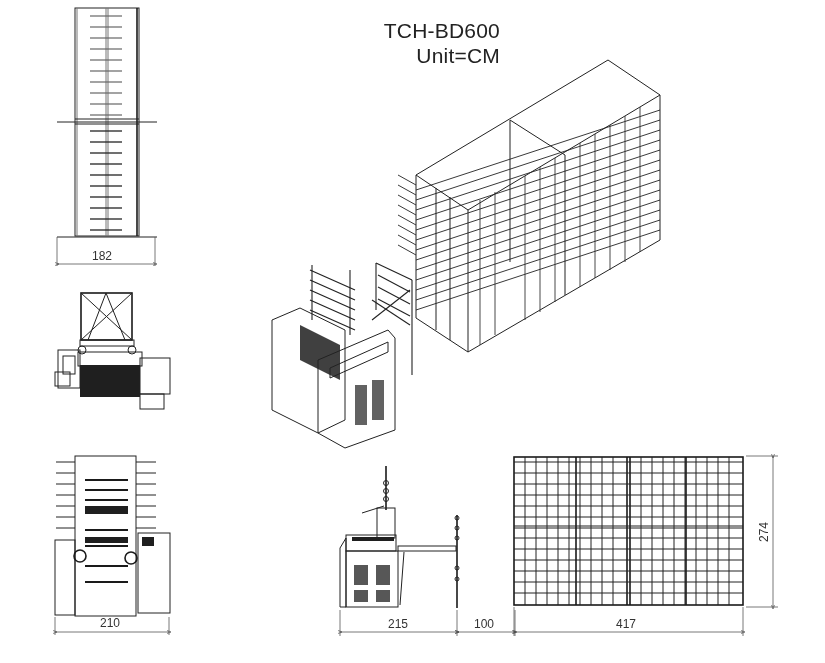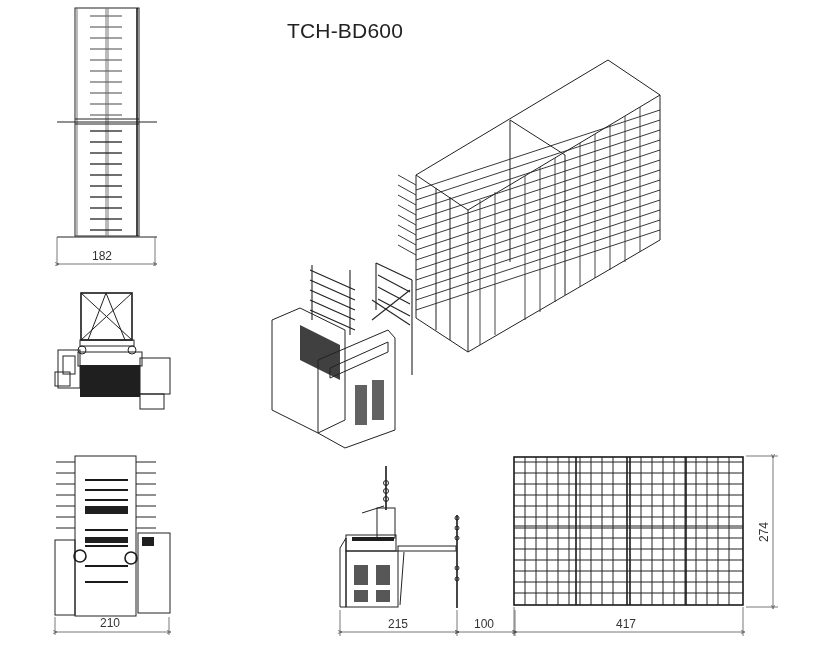--- a/index.html
+++ b/index.html
@@ -1,32 +1,33 @@
 <!DOCTYPE html>
 <html><head>
 <meta charset="utf-8">
 <style>
   html, body { margin: 0; padding: 0; background: #ffffff; }
   body { width: 825px; height: 663px; position: relative; overflow: hidden;
          font-family: "Liberation Sans", sans-serif; color: #1a1a1a; }
-  .title-block { position: absolute; left: 190px; top: 18px; width: 310px; text-align: center; }
+  .title-block { position: absolute; left: 190px; top: 18px; width: 310px; text-align: right; }
   .title-block div { font-size: 21px; line-height: 25px; letter-spacing: 0.2px; color: #222; }
   svg { position: absolute; left: 0; top: 0; }
   .dim-label { font-family: "Liberation Sans", sans-serif; font-size: 12px; fill: #333; }
   .ln { stroke: #222; fill: none; stroke-width: 1; }
   .thk { stroke: #1a1a1a; fill: none; stroke-width: 1.6; }
   .gry { stroke: #777; fill: none; stroke-width: 1; }
   .blk { fill: #1f1f1f; }
   .dimln { stroke: #555; stroke-width: 0.8; fill: none; }
 </style>
 </head>
 <body>
 
 <div class="title-block">
   <div>TCH-BD600</div>
+  <div>Unit=CM</div>
 </div>
 
 <svg width="825" height="663" viewBox="0 0 825 663">
   <defs>
     <marker id="arr" markerWidth="6" markerHeight="6" refX="3" refY="3" orient="auto">
       <path d="M0,1 L6,3 L0,5" fill="none" stroke="#444" stroke-width="0.8"></path>
     </marker>
   </defs>
 
   <g>

